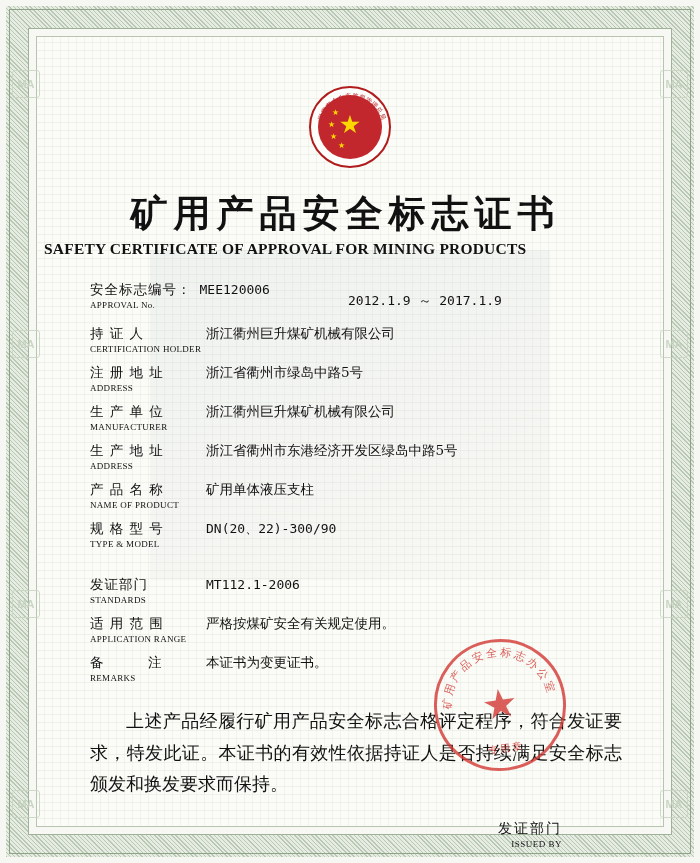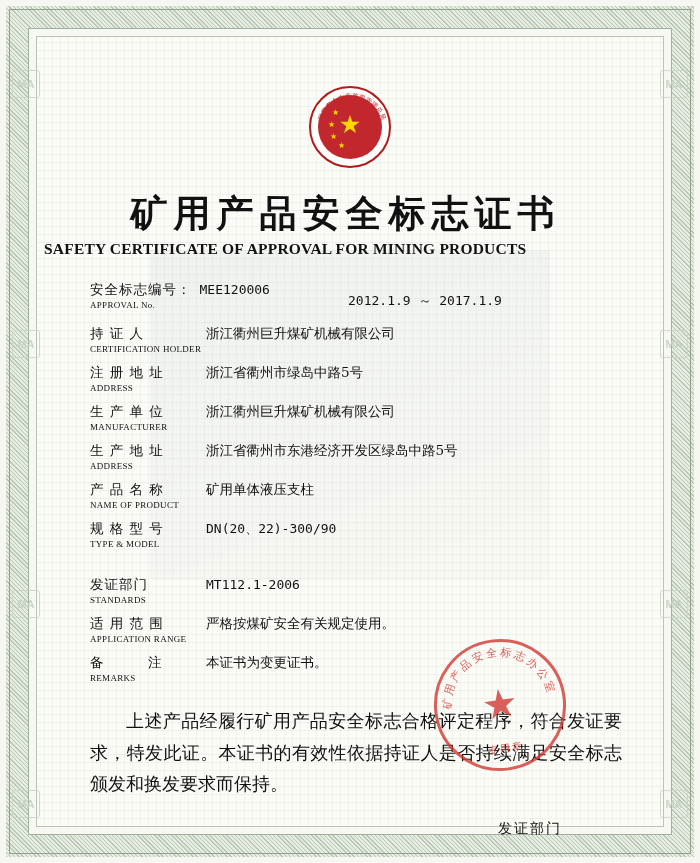--- a/index.html
+++ b/index.html
@@ -450,20 +450,21 @@
             </div>
           <div class="lab-en">REMARKS</div>
         </div>
         <div class="valcol"><span class="val">本证书为变更证书。</span></div>
       </div>
 
       <div class="paragraph">上述产品经履行矿用产品安全标志合格评定程序，符合发证要求，特发此证。本证书的有效性依据持证人是否持续满足安全标志颁发和换发要求而保持。</div>
 
       <div class="issued">
         <div class="lab-cn">发证部门</div>
+        <div class="lab-en">ISSUED BY</div>
       </div>
 
       <div class="date">2012年7月27日</div>
     </div>
 
     <div class="seal">
       <div class="seal-text">
         <svg width="126" height="126" viewBox="0 0 126 126">
           <defs>
             <path id="sealArc" d="M 14,63 A 49,49 0 1 1 112,63"></path>

